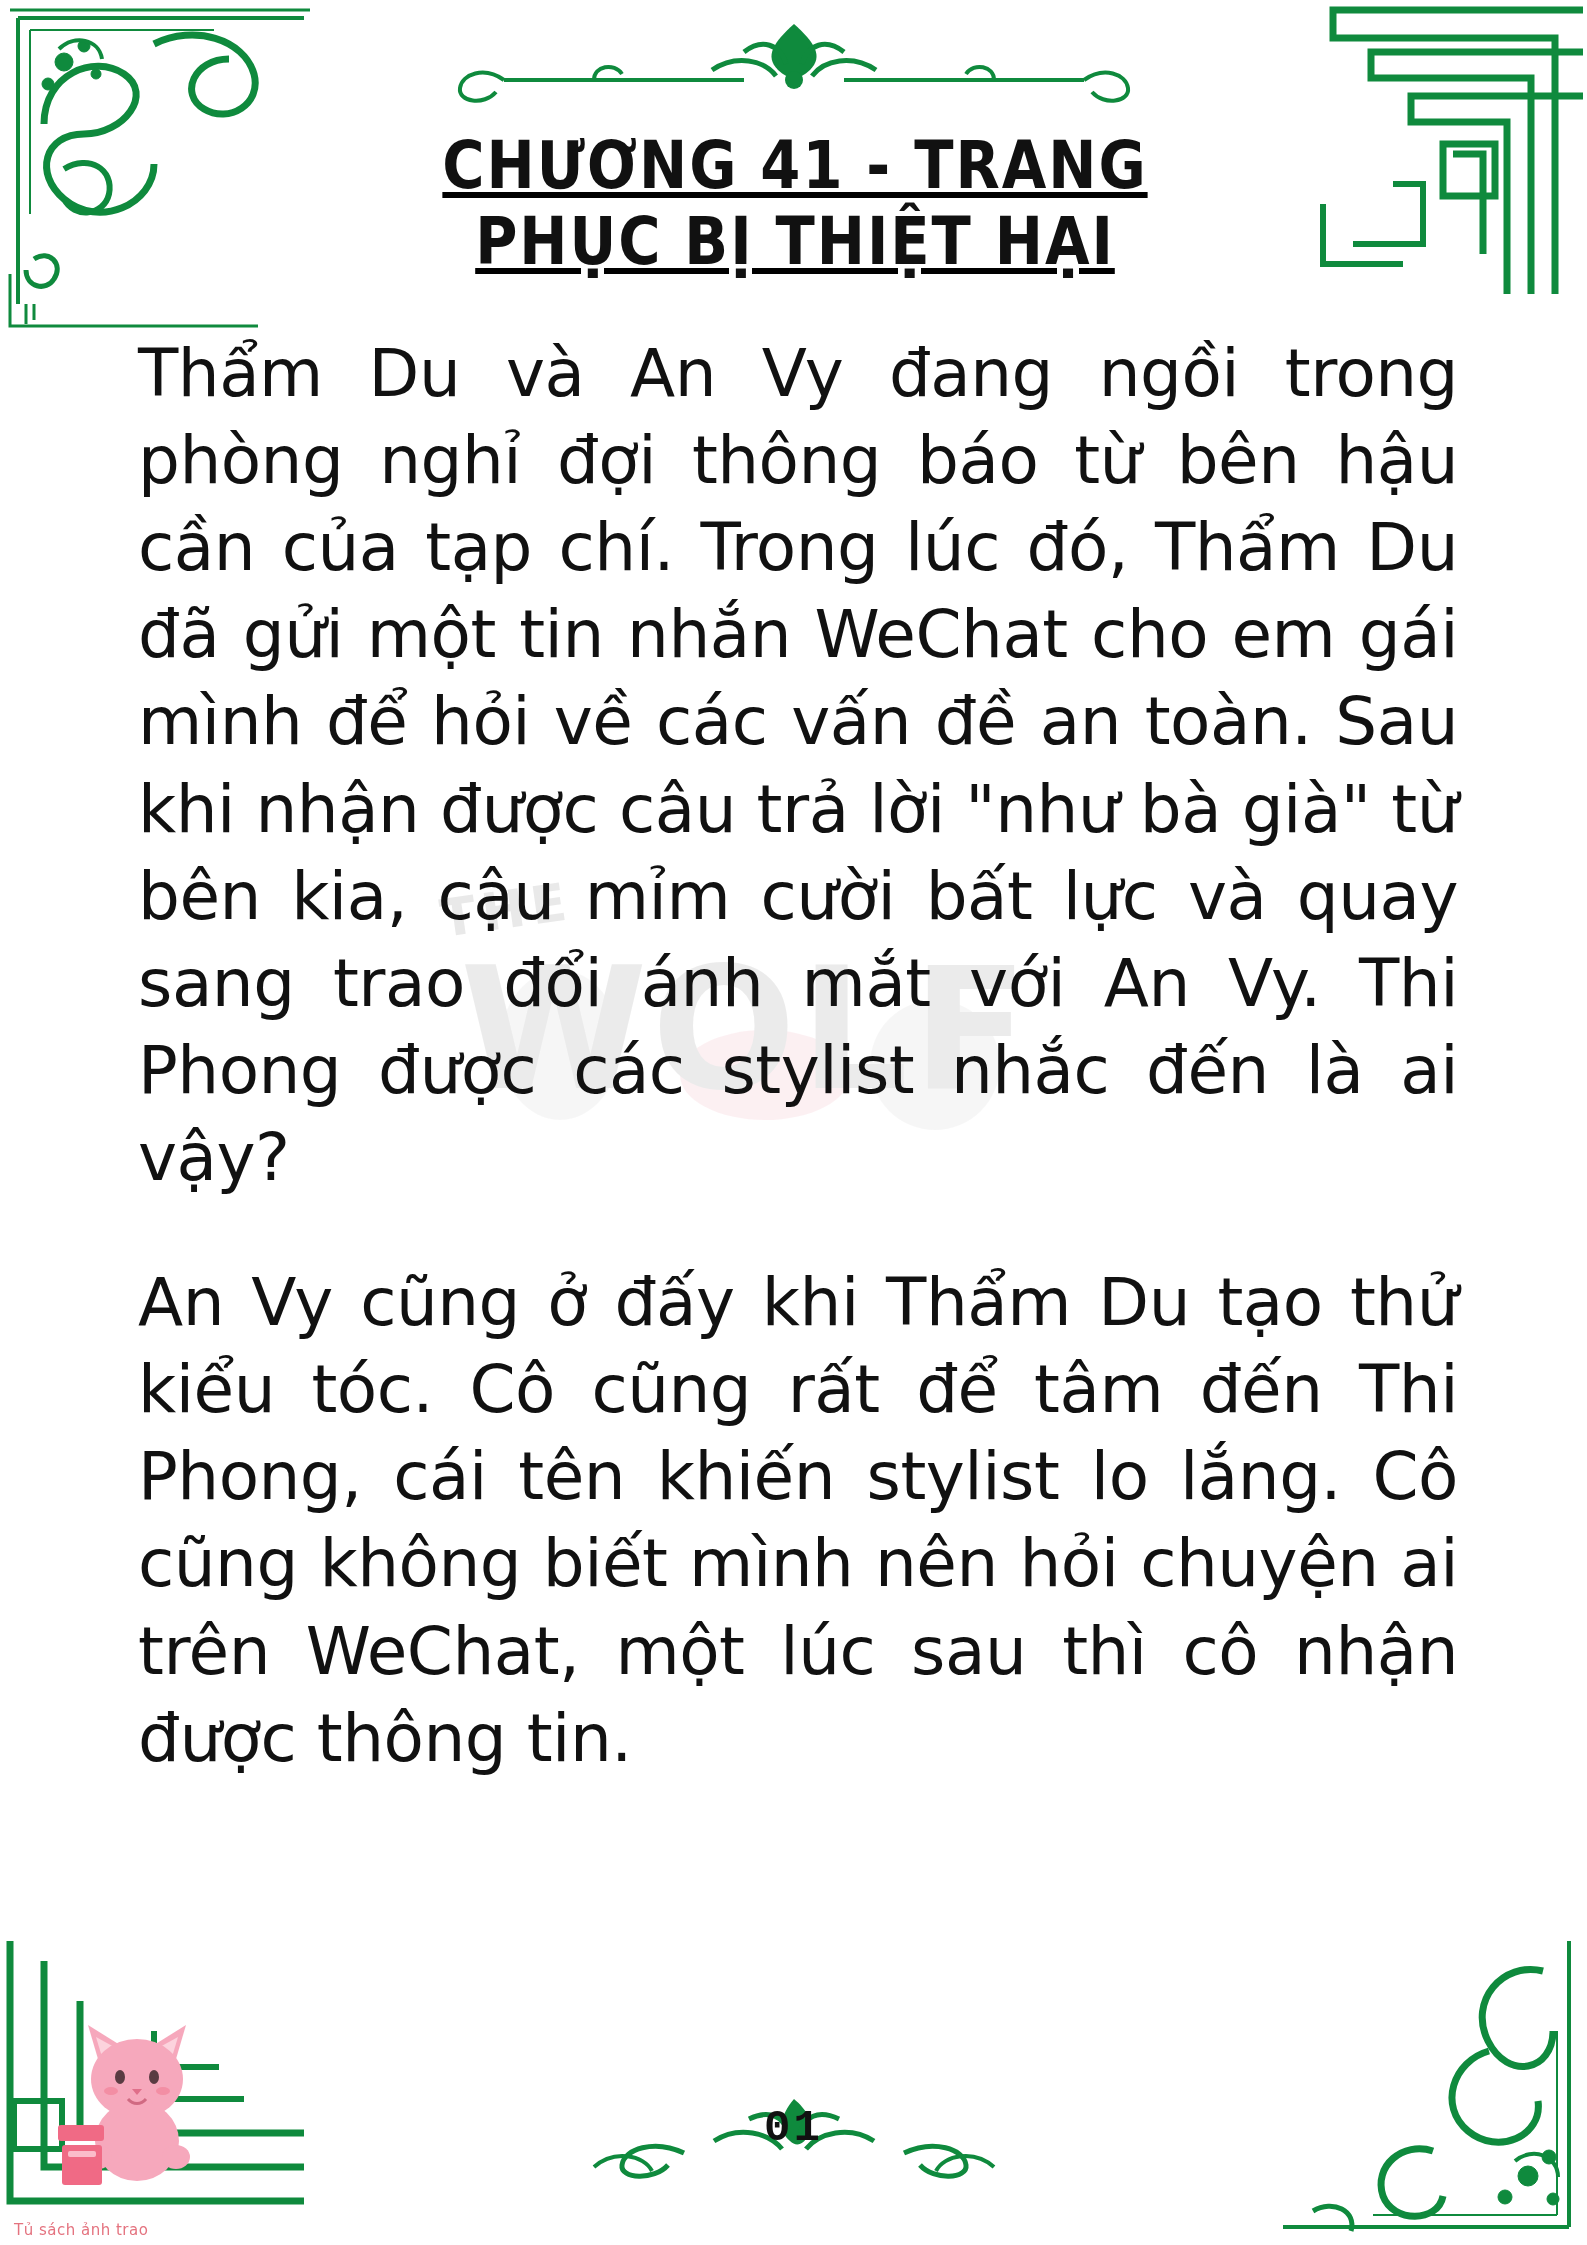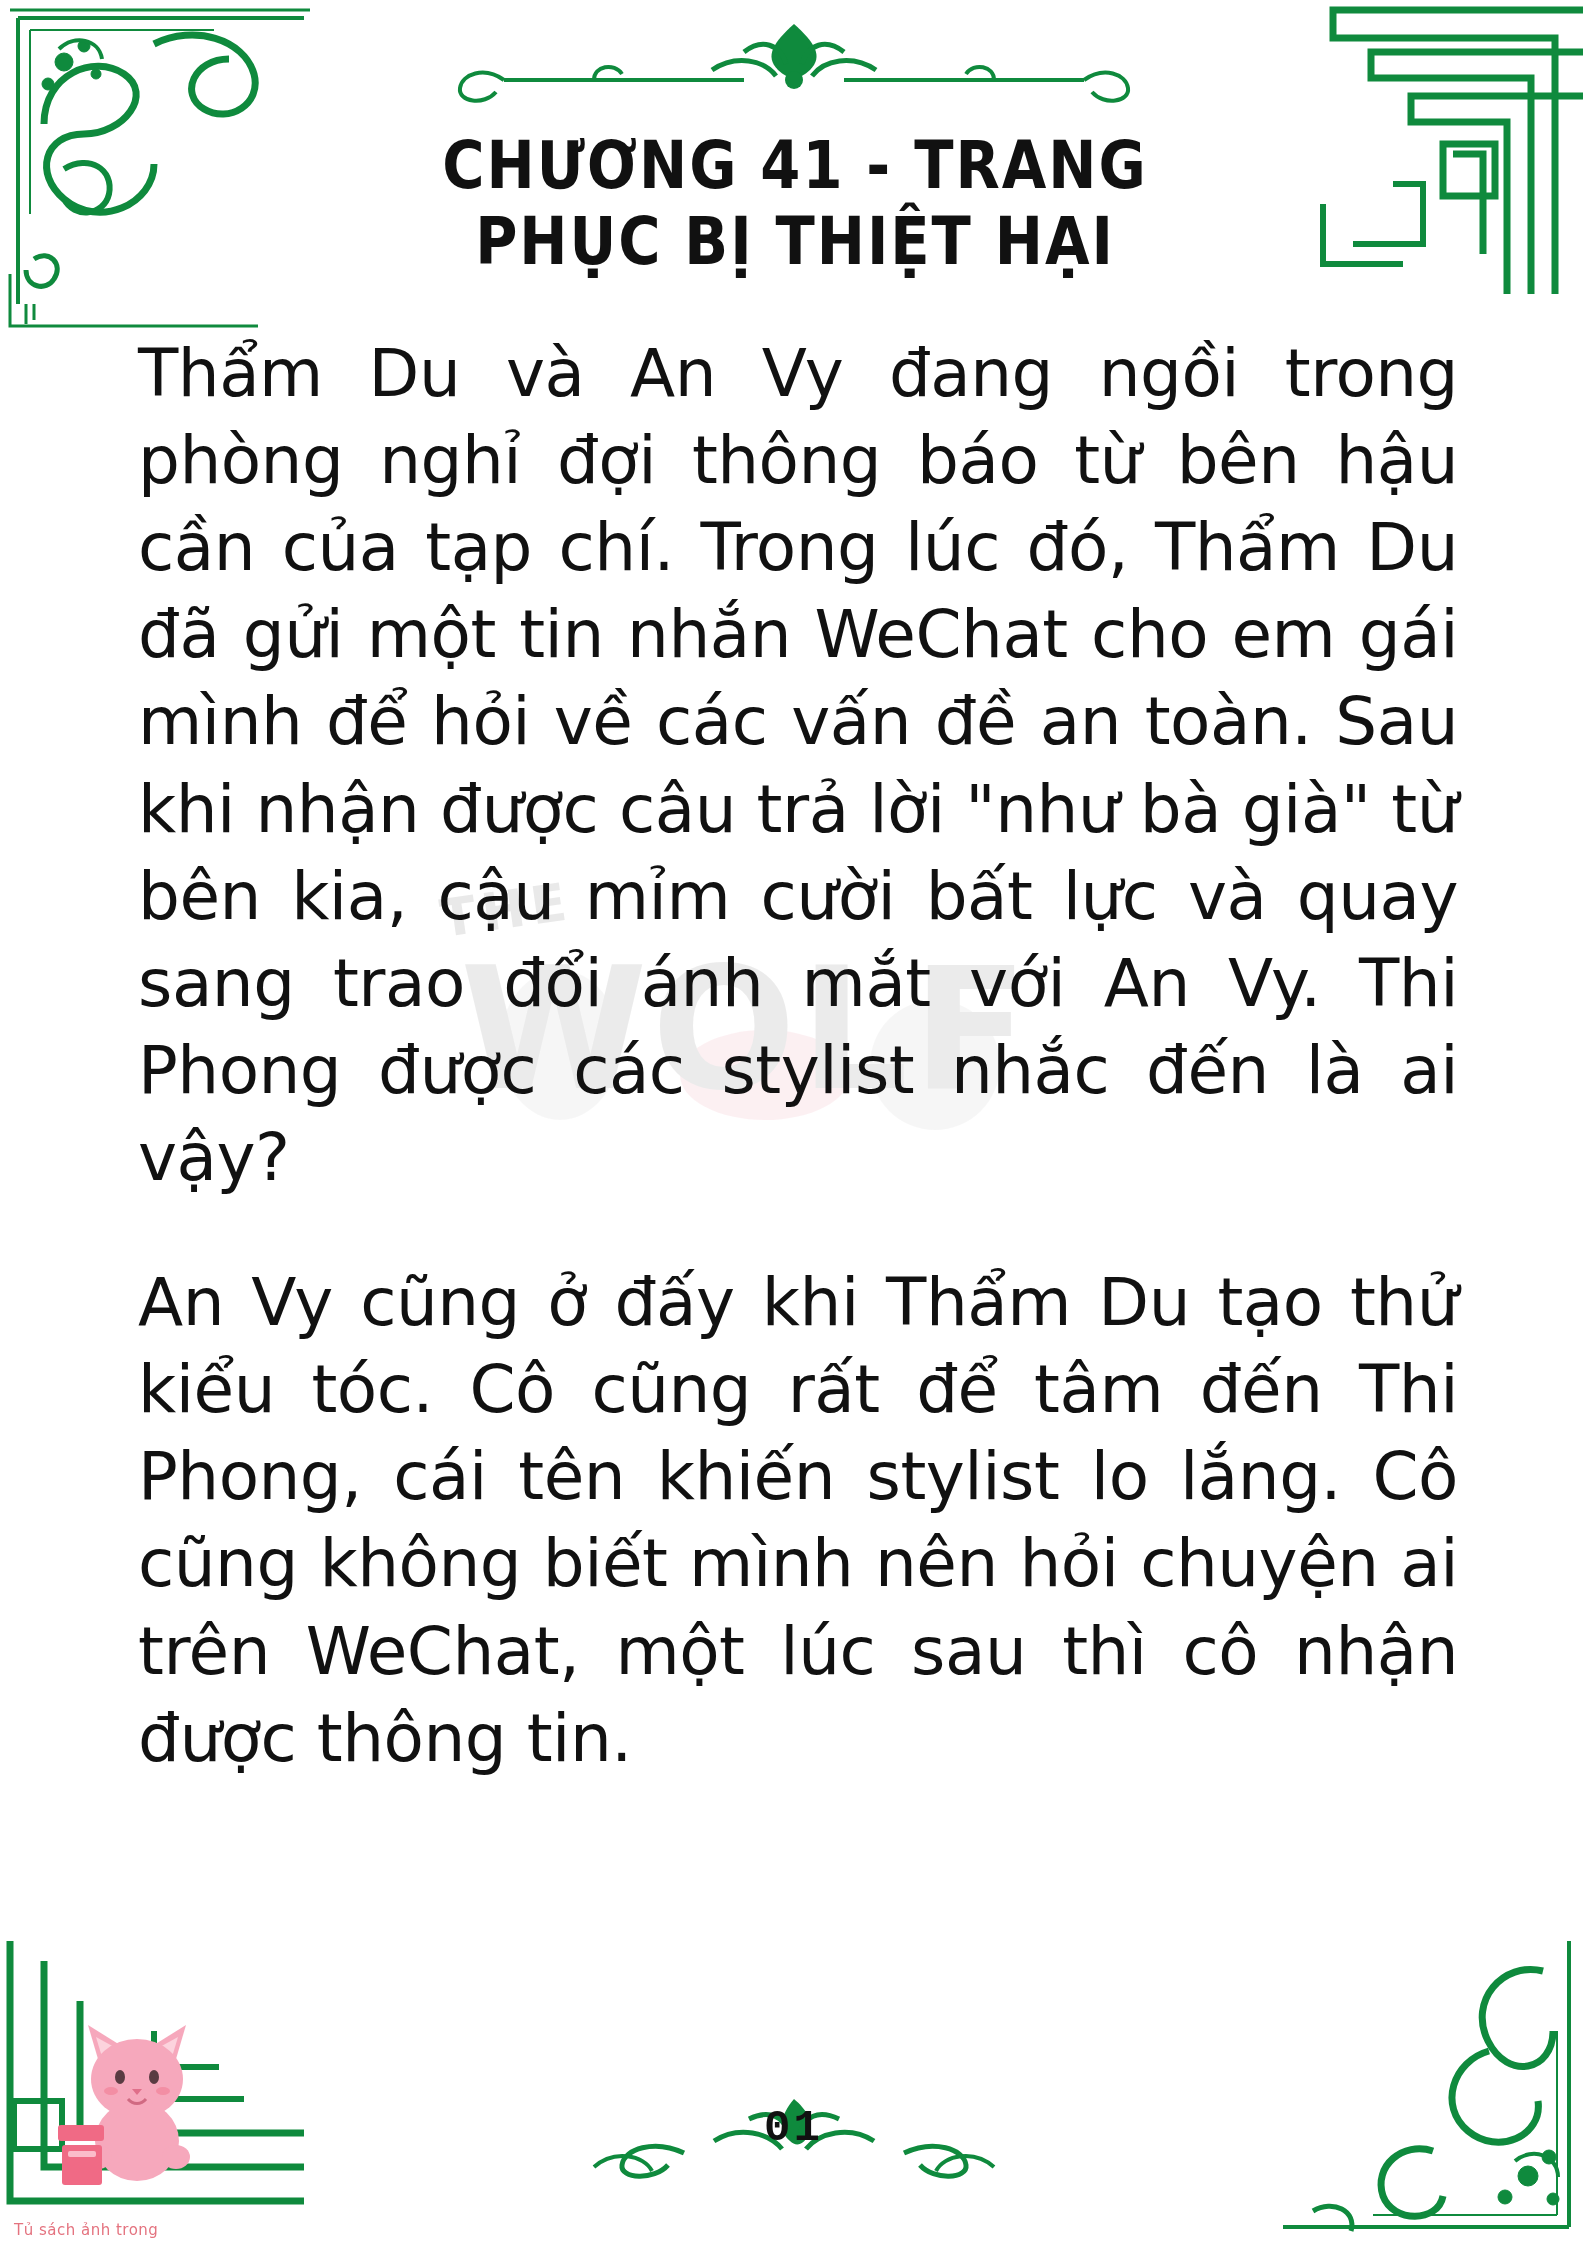--- a/index.html
+++ b/index.html
@@ -44,20 +44,21 @@
     color: #0f8a3d;
   }
 
   
   .title-block {
     position: absolute;
     top: 128px;
     left: 130px;
     width: 1330px;
     text-align: center;
+    text-decoration: underline;
   }
   .title-line {
     font-family: "DejaVu Sans", sans-serif;
     font-weight: bold;
     font-size: 66px;
     line-height: 1.15;
     letter-spacing: 2px;
     color: #111111;
     text-transform: uppercase;
     font-stretch: condensed;
@@ -290,15 +291,15 @@
       <path d="M74 82 L84 82 L79 88 Z" fill="#e06f8a"></path>
       <path d="M70 92 C75 98, 83 98, 88 92" stroke="#d06a82" stroke-width="3" fill="none"></path>
       <ellipse cx="40" cy="150" rx="14" ry="12" fill="#f6a8bc"></ellipse>
       <ellipse cx="118" cy="150" rx="14" ry="12" fill="#f6a8bc"></ellipse>
       <rect x="0" y="118" width="46" height="16" rx="3" fill="#f06a85"></rect>
       <rect x="4" y="138" width="40" height="40" rx="3" fill="#f06a85"></rect>
       <rect x="10" y="144" width="28" height="6" rx="2" fill="#fbbcca"></rect>
     </svg>
   </div>
 
-  <div class="site-credit">Tủ sách ảnh trong</div>
+  <div class="site-credit">Tủ sách ảnh trao</div>
 
 </div>
 
 </body></html>

